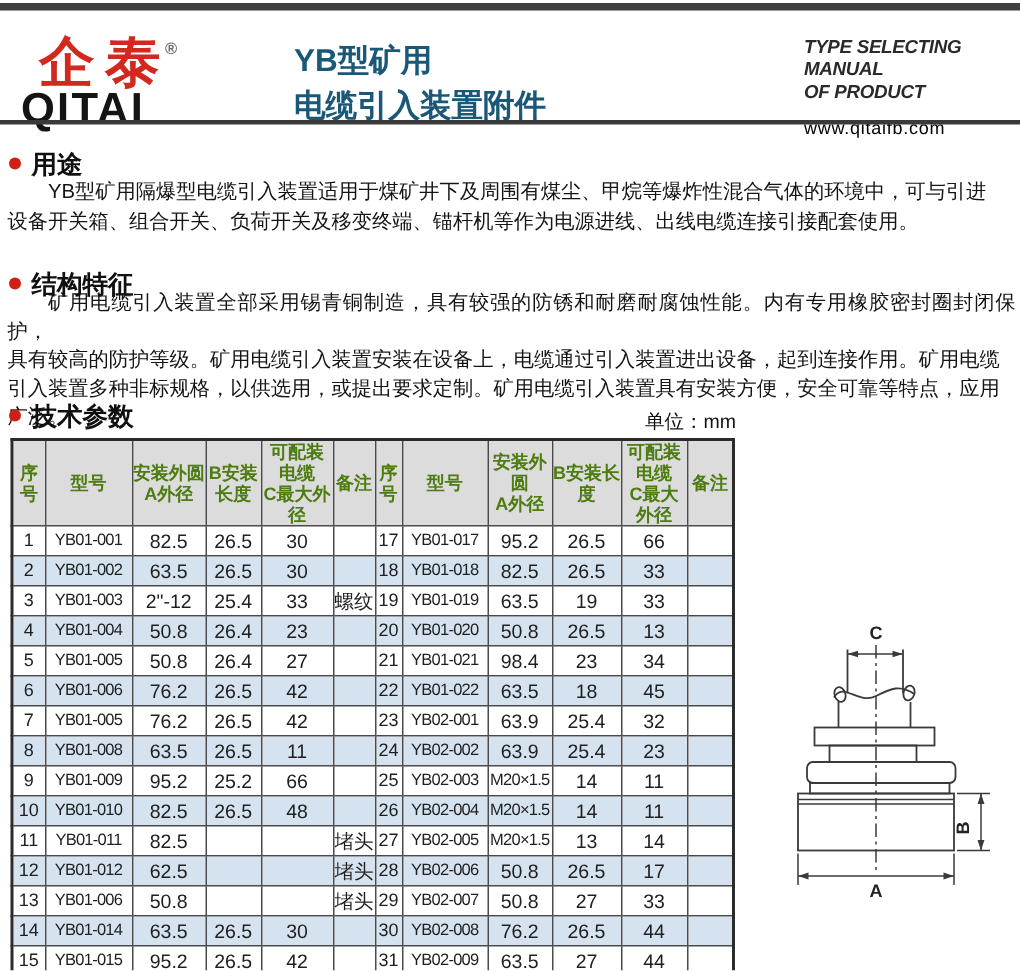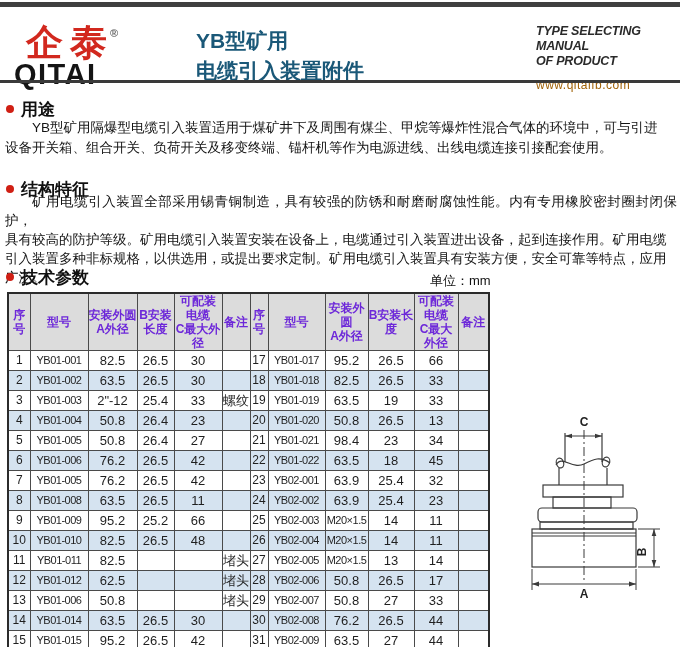--- a/index.html
+++ b/index.html
@@ -9,38 +9,38 @@
   
   .topbar{position:absolute;left:0;top:2px;width:680px;height:5px;background:#3f3f3f;}
   .header-rule{position:absolute;left:0;top:80px;width:680px;height:3px;background:#3a3a3a;}
   .logo{position:absolute;left:14px;top:14px;width:120px;}
   .logo-cn{font-size:37px;font-weight:bold;color:#d2281e;letter-spacing:7px;line-height:38px;white-space:nowrap;margin-left:12px;}
   .logo-reg{font-size:11px;color:#666;vertical-align:18px;letter-spacing:0;margin-left:-4px;}
   .logo-en{font-size:29px;font-weight:900;color:#141414;letter-spacing:1.5px;line-height:28px;margin-top:-2px;}
   .doc-title{position:absolute;left:196px;top:26px;color:#1a5878;font-weight:bold;font-size:21px;line-height:30px;}
   .manual{position:absolute;left:536px;top:24px;font-style:italic;font-weight:bold;
           font-size:12.5px;line-height:15px;color:#2a2a2a;letter-spacing:-0.2px;}
-  .website{margin-top:9px;color:#a16207;font-weight:normal;font-style:normal;font-size:12px;letter-spacing:0.5px;}
+  .website{margin-top:9px;color:#000000;font-weight:normal;font-style:normal;font-size:12px;letter-spacing:0.5px;}
 
   
   .section-title{position:absolute;left:6px;font-weight:bold;font-size:17px;color:#101010;
                  font-family:Liberation Mono, monospace;white-space:nowrap;text-align:right;}
   .bullet{display:inline-block;width:8px;height:8px;border-radius:50%;background:#d01f14;
           margin-right:7px;vertical-align:2px;}
   .para{position:absolute;left:5px;width:672px;font-size:13.5px;line-height:20px;color:#141414;
         white-space:pre-line;text-indent:2em;text-align:justify;}
   .unit-note{position:absolute;left:430px;top:272px;font-size:13px;color:#111;}
 
   
   .params-table{position:absolute;left:7px;top:292px;width:481px;height:352px;
                 border-collapse:collapse;table-layout:fixed;}
   .params-table th,.params-table td{border:1px solid #4a4a4a;padding:0;text-align:center;
                 vertical-align:middle;overflow:hidden;}
   .params-table{border:2px solid #2b2b2b;}
-  .params-table th{background:#dcdcdc;font-size:12px;font-weight:bold;color:#6d28d9;height:36px;}
+  .params-table th{background:#dcdcdc;font-size:12px;font-weight:bold;color:#4d7c0f;height:36px;}
   .params-table th div{line-height:14px;}
   .params-table td{font-size:13px;color:#1f1f1f;height:19px;line-height:15px;}
   .params-table tr.alt td{background:#d5e3f0;}
   .params-table td.seq{font-size:12px;}
   .params-table td.small{font-size:11px;letter-spacing:-0.5px;}
 
   
   .diagram{position:absolute;left:498px;top:412px;width:180px;height:192px;}
   .diagram svg{display:block;}
   .dline{stroke:#3a3a3a;stroke-width:1.2;fill:none;}

